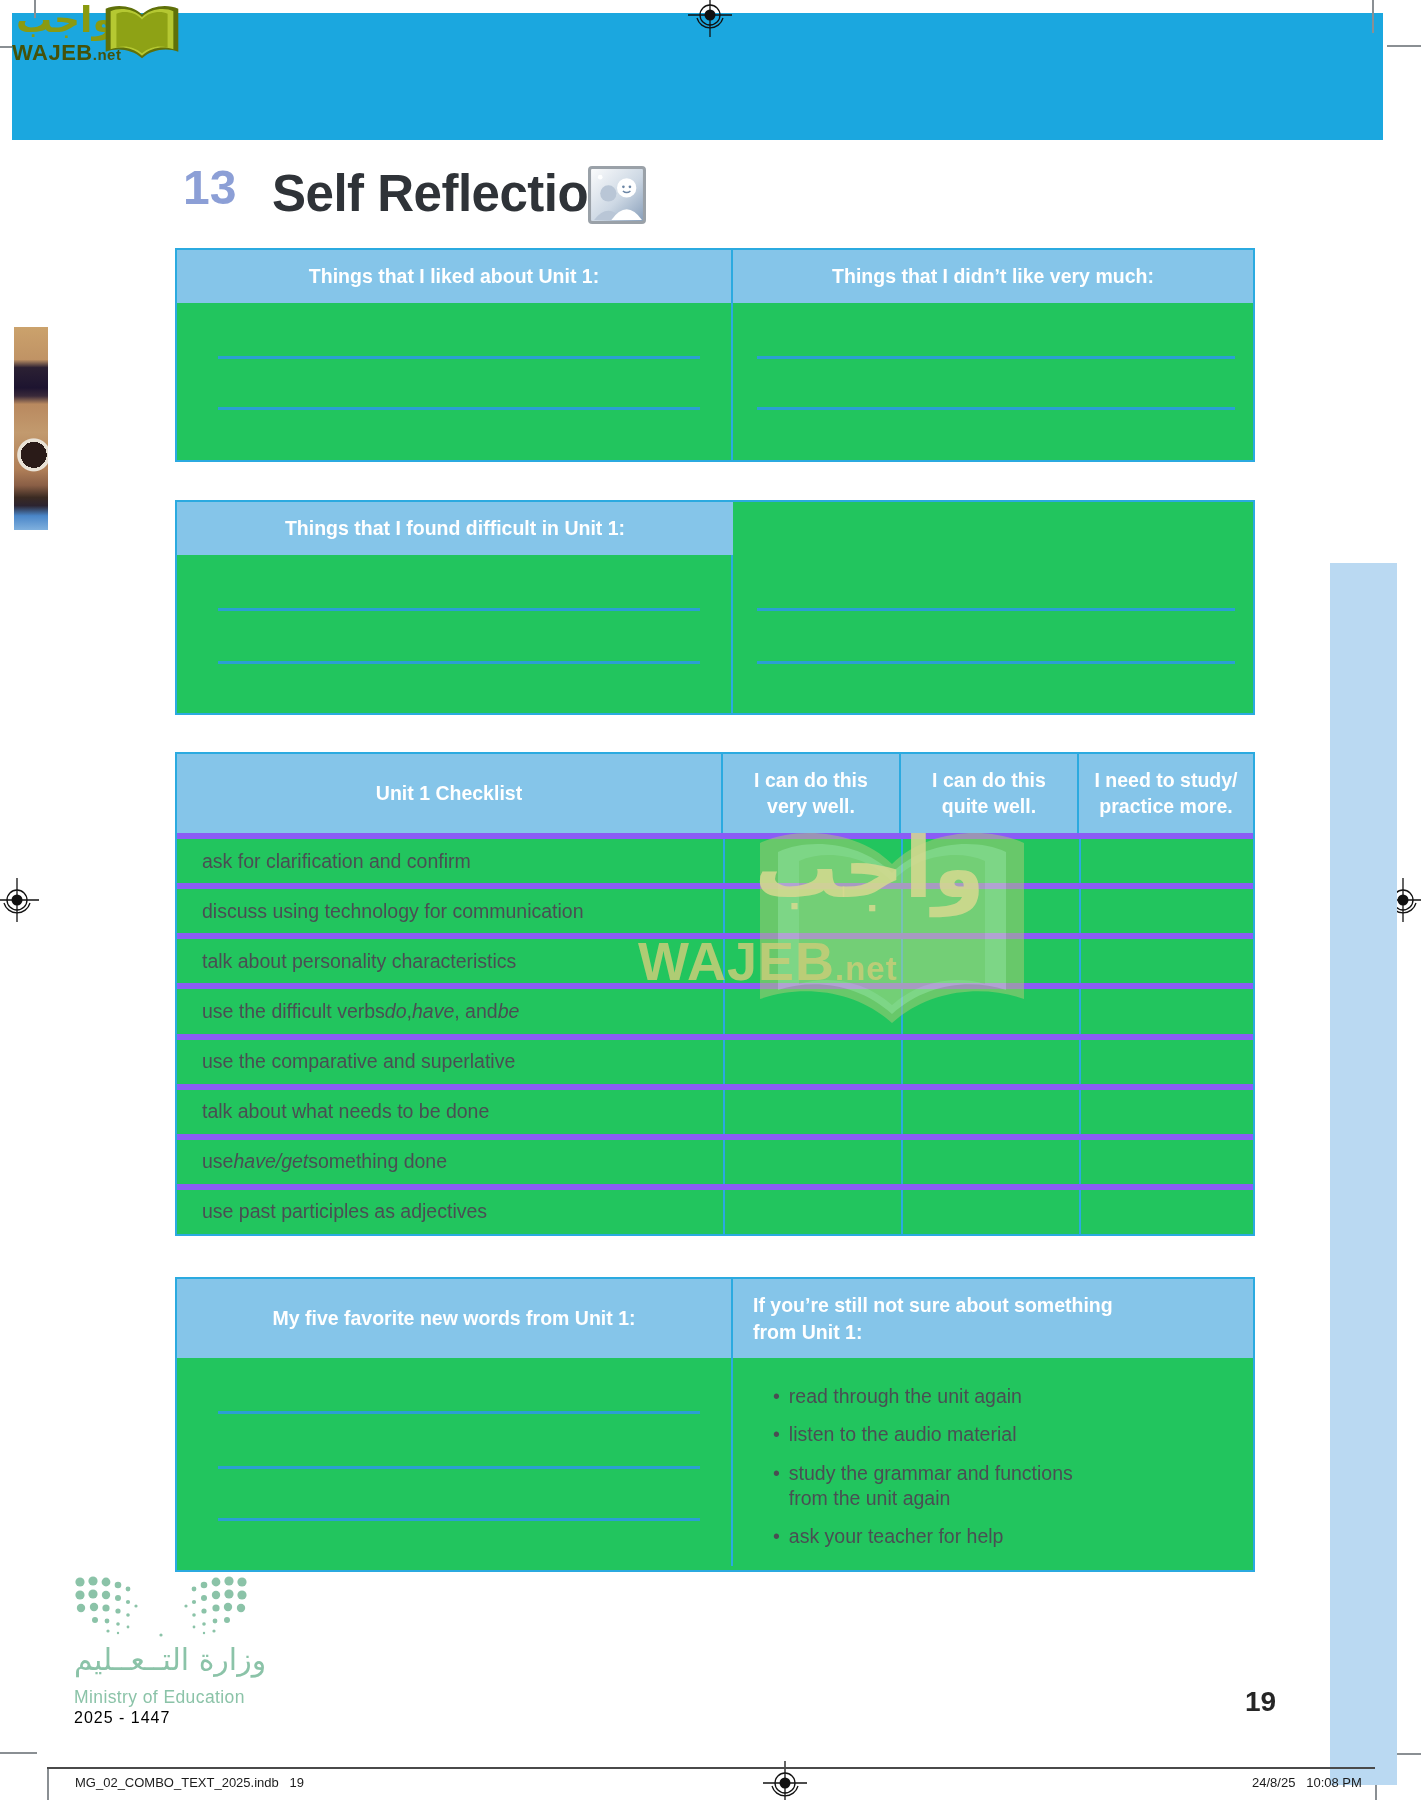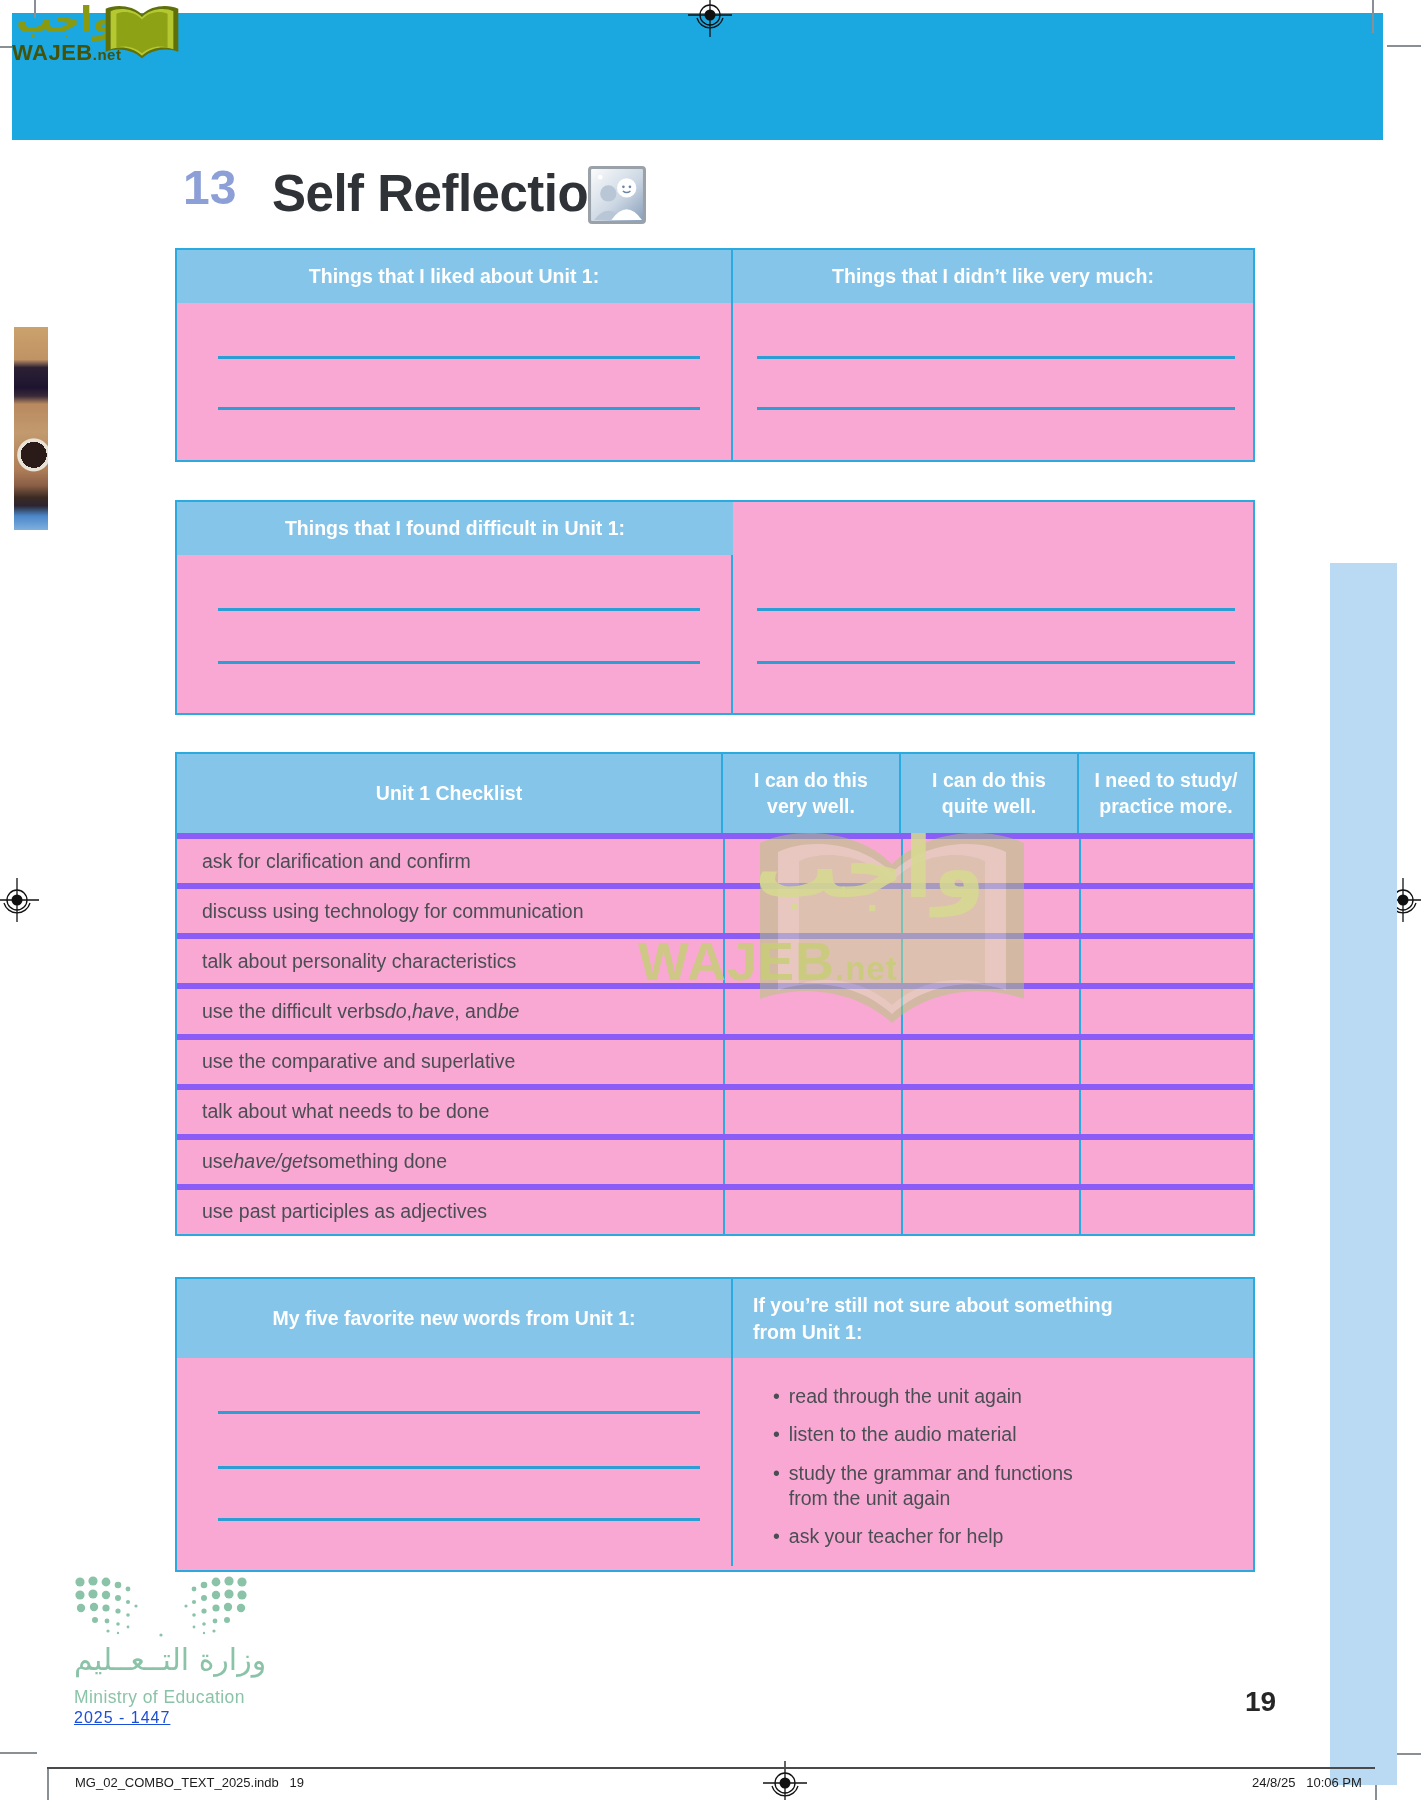--- a/index.html
+++ b/index.html
@@ -25,21 +25,21 @@
   .hd-title{left:272px;top:168px;font-size:51px;font-weight:800;color:#2F3338;letter-spacing:-.5px;line-height:1;}
   .hd-icon{left:588px;top:166px;}
 
   
   .photo{left:14px;top:327px;width:34px;height:203px;
     background:
       radial-gradient(circle at 58% 63%, #2a1b18 0 13px, #e9e2d6 13px 16px, rgba(0,0,0,0) 17px),
       linear-gradient(180deg,#cba26c 0%,#c09365 16%,#2b2033 20%,#1d1430 30%,#3a2a3a 34%,#b9895f 38%,#c29a6e 52%,#b07f58 70%,#8a5f46 78%,#3a2a22 84%,#2c2430 88%,#4a86c8 93%,#7fb0de 100%);}
 
   
-  .tbl{border:2px solid #2BAAE0;box-sizing:border-box;background:#f9a8d4;}
+  .tbl{border:2px solid #2BAAE0;box-sizing:border-box;background:#22c55e;}
   .t1{left:175px;top:248px;width:1080px;height:214px;}
   .t2{left:175px;top:500px;width:1080px;height:215px;}
   .t3{left:175px;top:752px;width:1080px;height:484px;}
   .t4{left:175px;top:1277px;width:1080px;height:295px;}
   .hdr2{display:grid;grid-template-columns:556px 520px;height:53px;}
   .hdr2 .hcell{background:#85C5E9;color:#fff;font-size:19.5px;font-weight:700;
       display:flex;align-items:center;justify-content:center;border-right:2px solid #2BAAE0;box-sizing:border-box;}
   .hdr2 .hcell:last-child{border-right:none;text-align:center;}
   .body2{display:grid;grid-template-columns:556px 520px;height:157px;}
   .body2 .bcell{border-right:2px solid #2BAAE0;box-sizing:border-box;}
@@ -80,21 +80,21 @@
   .wm-latin .tld{font-size:33px;}
   .wm-book{left:742px;top:818px;opacity:.5;}
 
   
   .sidebar{left:1330px;top:563px;width:67px;height:1222px;background:#BAD9F2;}
 
   
   .mn-dots{left:72px;top:1574px;}
   .mn-arabic{left:74px;top:1642px;font-family:"DejaVu Sans",sans-serif;font-size:30px;color:#8BC3A8;}
   .mn-name{left:74px;top:1687px;font-size:17.5px;color:#8BC3A8;letter-spacing:.4px;}
-  .mn-years{left:74px;top:1709px;font-size:16px;color:#1d4ed8;letter-spacing:1px;text-decoration:underline;}
+  .mn-years{left:74px;top:1709px;font-size:16px;color:#000000;letter-spacing:1px;}
 
   .pageno{left:1245px;top:1686px;font-size:28px;font-weight:800;color:#262626;}
 
   
   .rule{left:47px;top:1767px;width:1328px;height:1.5px;background:#4a4a4a;}
   .ft-left{left:75px;top:1775px;font-size:13px;color:#1c1c1c;white-space:pre;}
   .ft-right{left:1252px;top:1775px;font-size:13px;color:#1c1c1c;white-space:pre;}
   i{font-style:italic;}
 </style>
 </head>
@@ -390,15 +390,15 @@
     </g>
   </svg>
   <div class="abs mn-arabic">وزارة التــعــليم</div>
   <div class="abs mn-name">Ministry of Education</div>
   <div class="abs mn-years">2025 - 1447</div>
 
   <div class="abs pageno">19</div>
 
   <div class="abs rule"></div>
   <div class="abs ft-left">MG_02_COMBO_TEXT_2025.indb   19</div>
-  <div class="abs ft-right"><span>24/8/25</span><span>   </span><span>10:06 PM</span></div>
+  <div class="abs ft-right"><span>24/8/25</span><span>   </span><span>10:08 PM</span></div>
 
 </div>
 
 </body></html>

